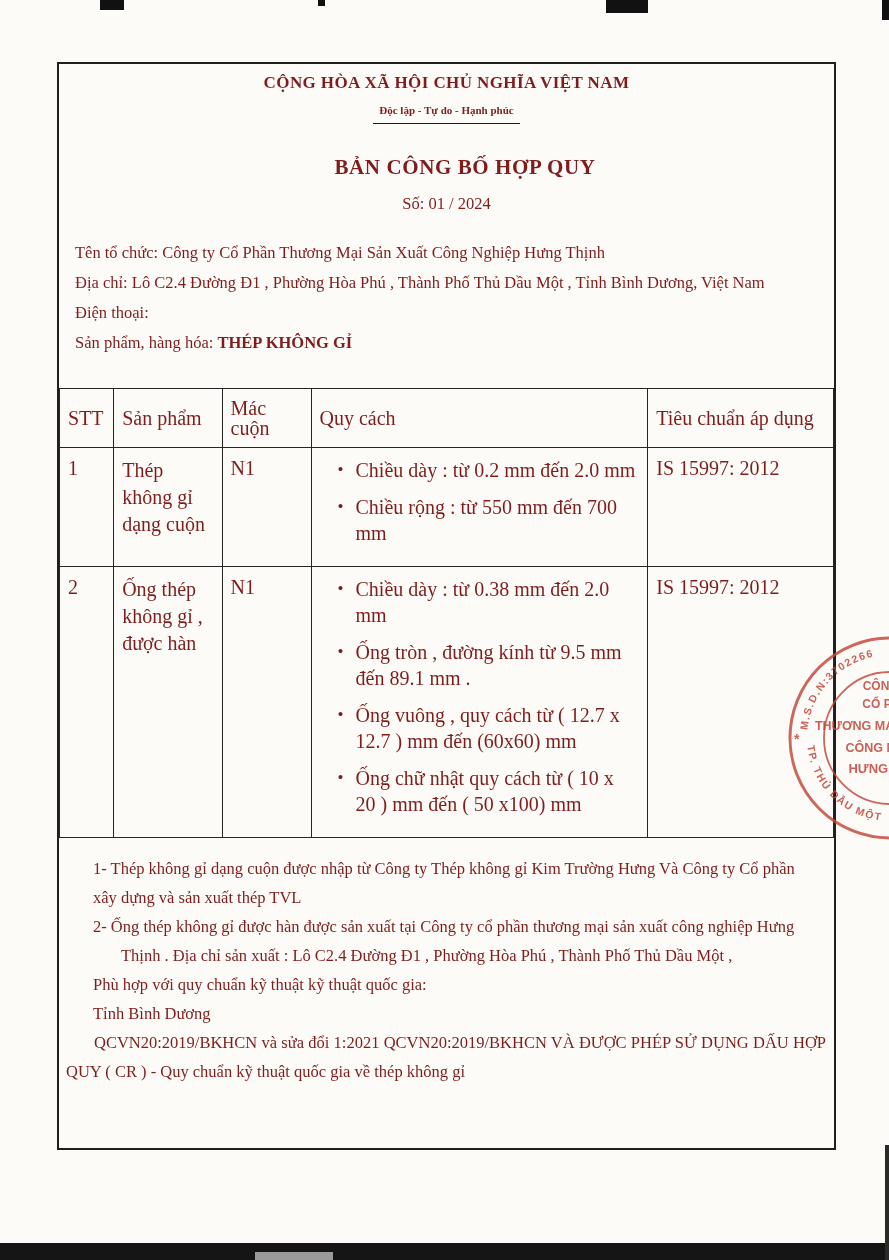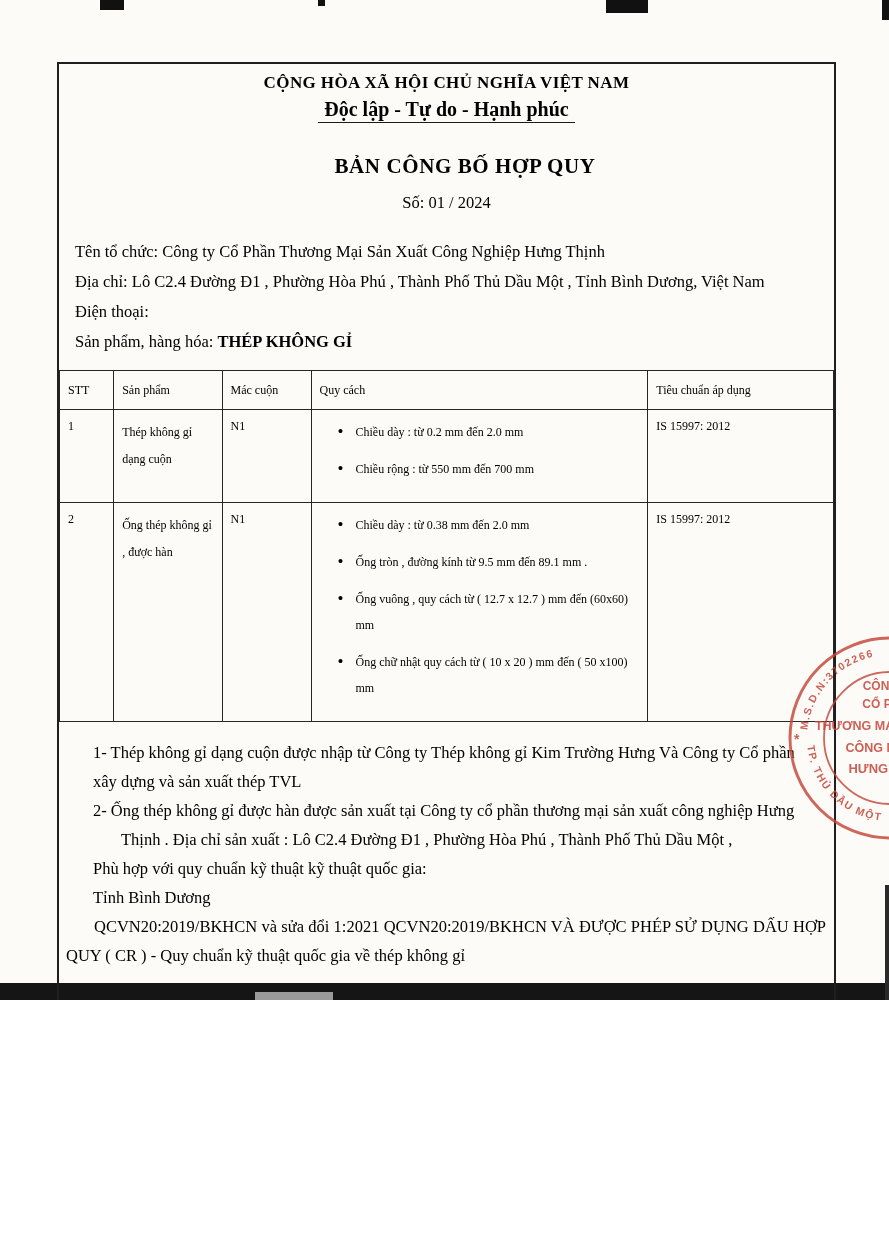--- a/index.html
+++ b/index.html
@@ -1,56 +1,56 @@
 <!DOCTYPE html>
 <html><head>
 <meta charset="utf-8">
 <style>
   html,body { margin:0; padding:0; }
   body { font-family: "Liberation Serif", "DejaVu Serif", serif; background:#ffffff; }
 
   .page {
     position:relative;
-    width:889px; height:1000px;
+    width:889px; height:1260px;
     background:#fcfbf7;
     overflow:hidden;
-    color:#000000;
+    color:#7f1d1d;
   }
 
   
   .artifact { position:absolute; background:#111; }
   .bottom-bar { position:absolute; left:0; bottom:0; width:889px; height:17px; background:#151515; }
   .bottom-bar .notch { position:absolute; left:255px; bottom:0; width:78px; height:8px; background:#9a9a9a; }
   .right-strip { position:absolute; right:0; bottom:0; width:4px; height:115px; background:#2a2a2a; }
 
   
   .frame {
     position:absolute; left:57px; top:62px;
     width:779px; height:1088px;
     border:2px solid #1f1f1f;
     box-sizing:border-box;
     padding:8px 0 0 0;
   }
 
   .nat-header { text-align:center; font-weight:bold; font-size:17px; letter-spacing:0.4px; line-height:22px; }
   .motto-wrap { text-align:center; margin-top:4px; line-height:22px; }
-  .motto { display:inline-block; font-weight:bold; font-size:20px; border-bottom:1.6px solid #1b1b1b; padding:0 6px 2px 6px; }
+  .motto { display:inline-block; font-weight:bold; font-size:11px; border-bottom:1.6px solid #1b1b1b; padding:0 6px 2px 6px; }
 
   .doc-title { text-align:center; font-weight:bold; font-size:21px; letter-spacing:0.6px; margin-top:30px; line-height:26px;margin-left:37px; }
   .doc-no { text-align:center; font-size:16.5px; margin-top:12px; line-height:24px; }
 
   .body-block { margin:22px 10px 0 16px; font-size:16.5px; line-height:30px; }
   .body-block p { margin:0; }
   .indented { margin-left:8px; }
   .bold { font-weight:bold; }
 
   
   table.spec {
-    width:100%; border-collapse:collapse; margin-top:13px;
-    font-size:12px;
+    width:100%; border-collapse:collapse; margin-top:30px;
+    font-size:20px;
   }
   table.spec th, table.spec td {
     border:1.6px solid #262626;
     padding:9px 8px;
     vertical-align:top;
     font-weight:normal;
     text-align:left;
   }
   table.spec th { vertical-align:middle; line-height:20px; }
   col.c-stt { width:7%; } col.c-sp { width:14%; } col.c-mac { width:11.5%; }

